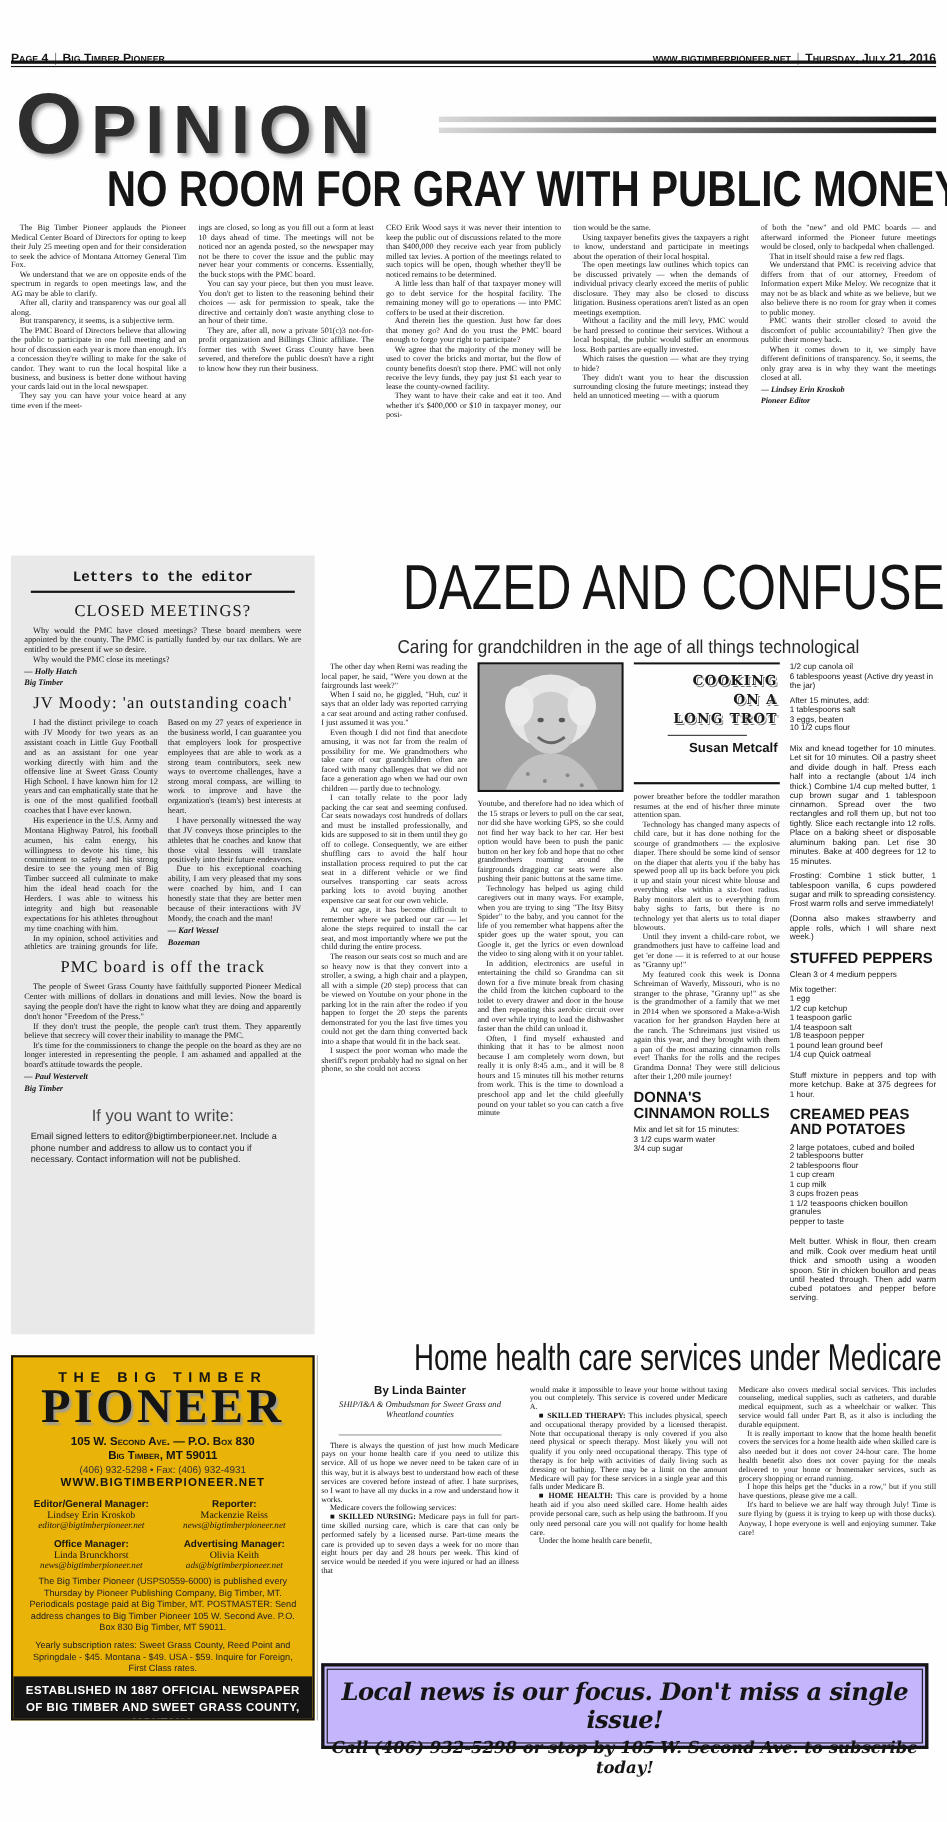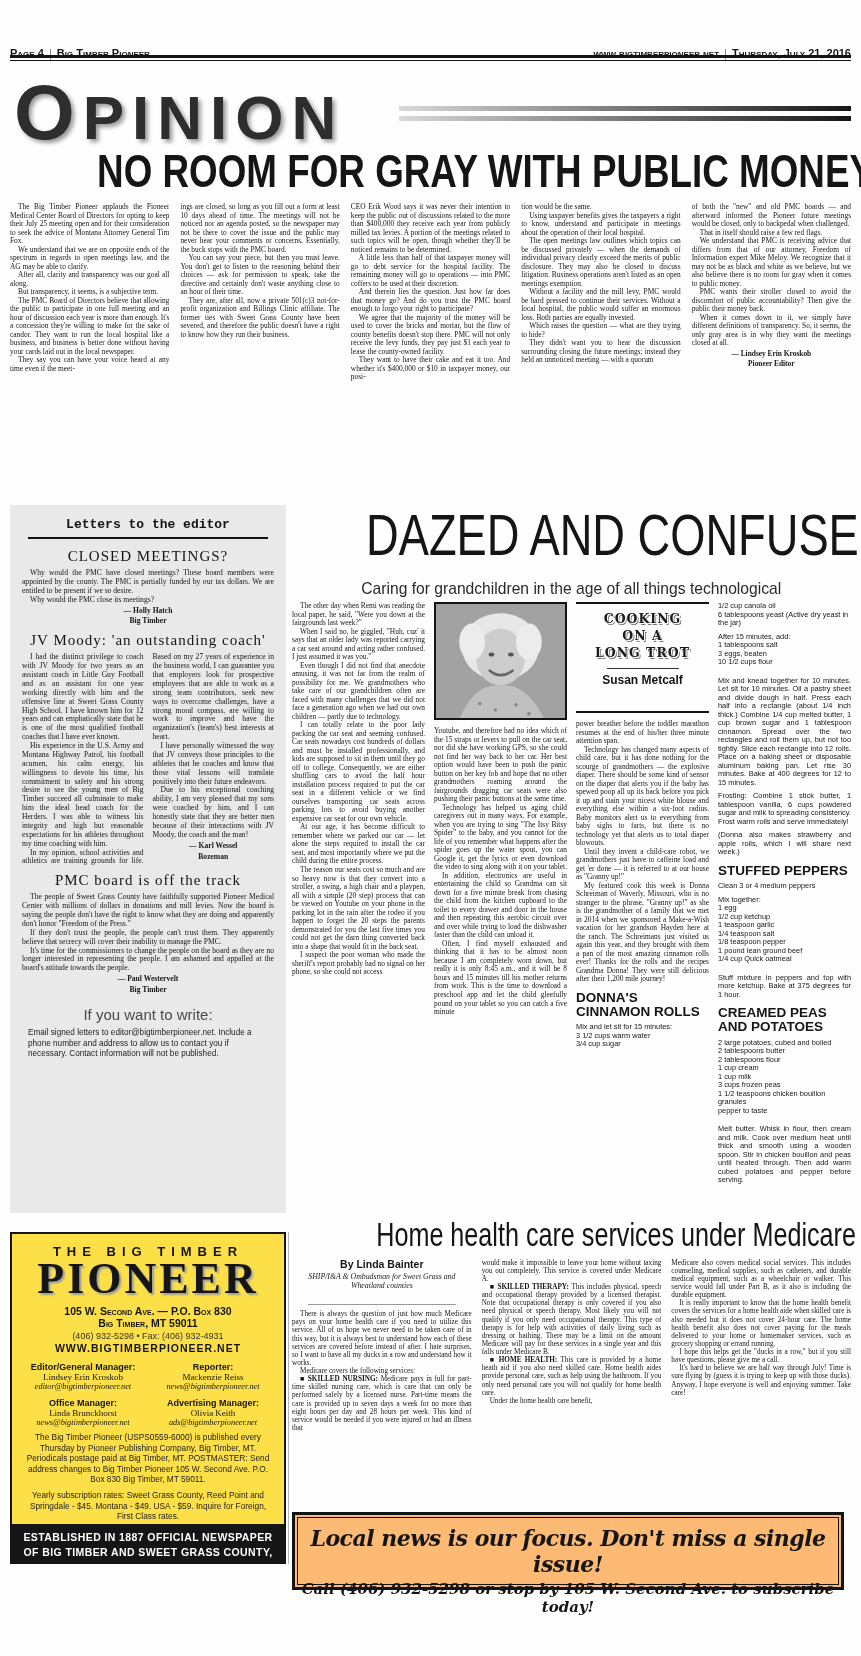--- a/index.html
+++ b/index.html
@@ -24,38 +24,38 @@
   .cond{display:inline-block;white-space:nowrap;line-height:1.02;font-family:"Liberation Sans",sans-serif}
   .ed-head{position:absolute;top:148px;left:0;width:100%}
   .ed-head .cond{font-size:46px;font-weight:bold;transform:scaleX(0.80)}
   
   .edit-cols{position:absolute;top:203px;left:10px;right:10px;height:312px;display:flex;gap:11px;overflow:hidden}
   .edit-col{flex:1 1 0;overflow:hidden}
   .serifcol{font-family:"Liberation Serif",serif;font-size:7.4px;line-height:1.15;text-align:justify}
   .it{margin:0;padding:0}
   .it-p{text-indent:8px;text-align:justify}
   .it-pn{text-align:justify}
-  .it-sig{text-align:center;font-weight:bold;margin-top:2px}
+  .it-sig{text-align:left;font-weight:bold;font-style:italic;margin-top:2px}
   .it-h{font-family:"Liberation Sans",sans-serif;font-weight:bold;font-size:13.5px;line-height:1.05;margin:7px 0 4px;text-align:left;text-indent:0}
   .it-ing{font-family:"Liberation Sans",sans-serif;text-align:left;text-indent:0}
   .it-rp{font-family:"Liberation Sans",sans-serif;text-align:justify;margin-top:5px;text-indent:0}
   .it-gap{height:5px}
   
   .letters-box{position:absolute;top:505px;left:10px;width:276px;height:708px;background:#e9e9e9;
                padding:10px 12px;box-sizing:border-box;overflow:hidden}
   .letters-head{font-family:Liberation Mono, monospace;font-weight:bold;font-size:13px;text-align:center;margin:2px 0 5px}
   .letters-head-rule{height:2px;background:#141414;margin:0 6px 9px}
   .letter-title{font-family:"Liberation Serif",serif;font-weight:normal;font-size:15px;letter-spacing:1px;text-align:center;margin:6px 0 4px}
   .letter-body{font-size:7.6px;line-height:1.17}
   .two-col{columns:2;column-gap:9px}
   .write-head{font-family:"Liberation Sans",sans-serif;font-size:15px;color:#4a4a4a;text-align:center;margin:11px 0 5px}
   .write-body{font-family:"Liberation Sans",sans-serif;font-size:8.2px;text-align:left;color:#222;line-height:1.3;margin:0 6px}
   
   .pioneer-box{position:absolute;top:1232px;left:10px;width:276px;height:332px;border:2px solid #141414;
-               box-sizing:border-box;background:#fde047;display:flex;flex-direction:column;overflow:hidden;text-align:center}
+               box-sizing:border-box;background:#eab308;display:flex;flex-direction:column;overflow:hidden;text-align:center}
   .logo-top{font-family:"Liberation Sans",sans-serif;font-weight:bold;font-size:13px;letter-spacing:6px;margin-top:10px}
   .logo-main{font-family:"Liberation Serif",serif;font-weight:bold;font-size:44px;letter-spacing:3px;line-height:0.92;
              text-shadow:2px 2px 2px #9c9c9c;margin-bottom:6px}
   .addr1{font-family:"Liberation Sans",sans-serif;font-weight:bold;font-size:10.5px;font-variant:small-caps}
   .addr3{font-family:"Liberation Sans",sans-serif;font-size:9px;color:#333;margin-top:2px}
   .addr4{font-family:"Liberation Sans",sans-serif;font-weight:bold;font-size:10.5px;letter-spacing:1px;margin-top:1px}
   .staff{display:grid;grid-template-columns:1fr 1fr;gap:7px 4px;padding:8px 8px 2px}
   .role{font-family:"Liberation Sans",sans-serif;font-weight:bold;font-size:9px}
   .sname{font-family:"Liberation Serif",serif;font-size:9px}
   .semail{font-family:"Liberation Serif",serif;font-style:italic;font-size:8.3px}
@@ -66,38 +66,38 @@
   
   .right{position:absolute;left:292px;top:505px;width:559px;height:1151px}
   .dz-title .cond{font-size:58px;font-weight:400;transform:scaleX(0.78)}
   .dz-sub{margin-top:16px}
   .dz-sub .cond{font-size:17px;font-weight:400;color:#2a2a2a;transform:scaleX(0.92)}
   .dz-cols{position:absolute;top:97px;left:0;right:0;height:613px;display:flex;gap:9px;overflow:hidden}
   .dz-col{flex:1 1 0;overflow:hidden}
   .photo{height:114px;border:2px solid #141414;margin-bottom:7px;background:#a8a8a8;overflow:hidden}
   .photo svg{display:block;width:100%;height:100%}
   .cookbox{border-top:2px solid #141414;border-bottom:2px solid #141414;padding:7px 2px 6px;margin-bottom:7px;
-           text-align:center;height:111px;box-sizing:border-box}
+           text-align:right;height:111px;box-sizing:border-box}
   .cook-line{font-family:"DejaVu Serif",serif;font-weight:bold;font-size:12.5px;letter-spacing:1px;color:#1a1a1a;
              line-height:1.35;text-shadow:1px 1px 0 #fff,1.7px 1.7px 0 #6f6f6f}
   .cook-divider{width:72px;height:1px;background:#333;margin:6px auto 5px}
   .cook-author{font-family:"Liberation Sans",sans-serif;font-weight:bold;font-size:12px}
   
   .med{position:absolute;top:712px;left:0;right:0}
   .med-title .cond{font-size:34px;font-weight:400;transform:scaleX(0.74)}
   .med-cols{display:flex;gap:10px;margin-top:7px;height:216px;overflow:hidden}
   .med-col{flex:1 1 0;overflow:hidden}
   .medfont{font-size:7.2px;line-height:1.13}
   .byline{text-align:center;margin-bottom:3px}
   .by1{font-family:"Liberation Sans",sans-serif;font-weight:bold;font-size:10.5px;margin:0}
   .by2{font-family:"Liberation Serif",serif;font-style:italic;font-size:7.8px;color:#222;margin:1px 0 14px;line-height:1.2}
   .by-rule{height:1px;background:#999;margin:4px 16px 5px}
   
   .adbox{position:absolute;top:1007px;left:0;width:552px;height:78px;border:3px solid #141414;box-sizing:border-box;
-         text-align:center;background:#fdba74}
+         text-align:center;background:#c4b5fd}
   .adbox .inner{position:absolute;inset:2px;border:1px solid #141414;padding-top:7px;box-sizing:border-box}
   .ad1{font-family:"DejaVu Serif",serif;font-weight:bold;font-style:italic;font-size:22px;line-height:1.2;letter-spacing:-0.5px;margin:0}
   .ad2{font-family:"DejaVu Serif",serif;font-weight:bold;font-style:italic;font-size:15px;margin:2px 0 0}
 </style>
 </head>
 <body>
 
 <div class="hdr">
   <span class="lft">
     <span>Page 4</span><span class="sep"></span><span>Big Timber Pioneer</span>

